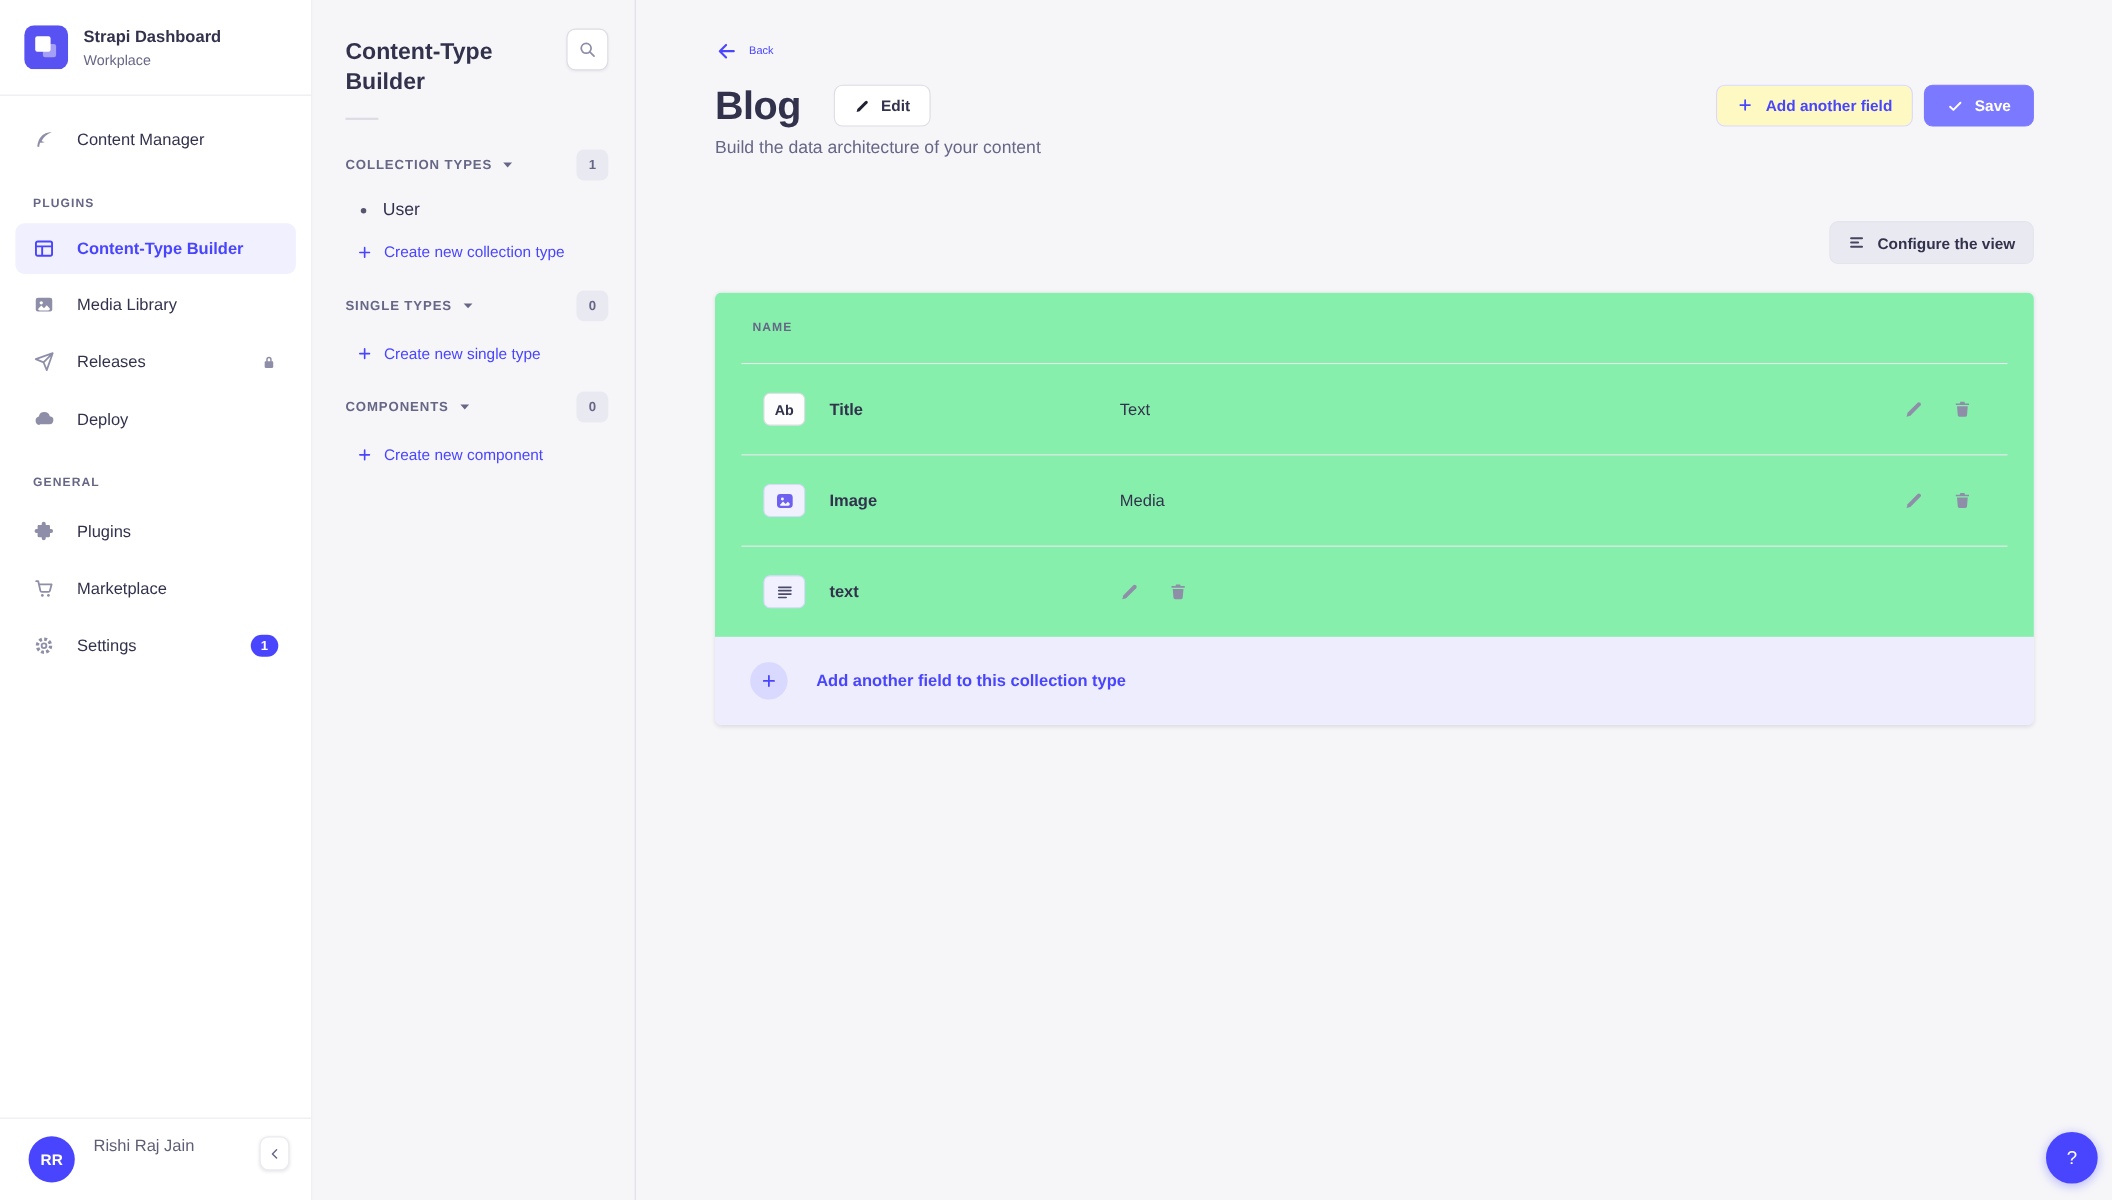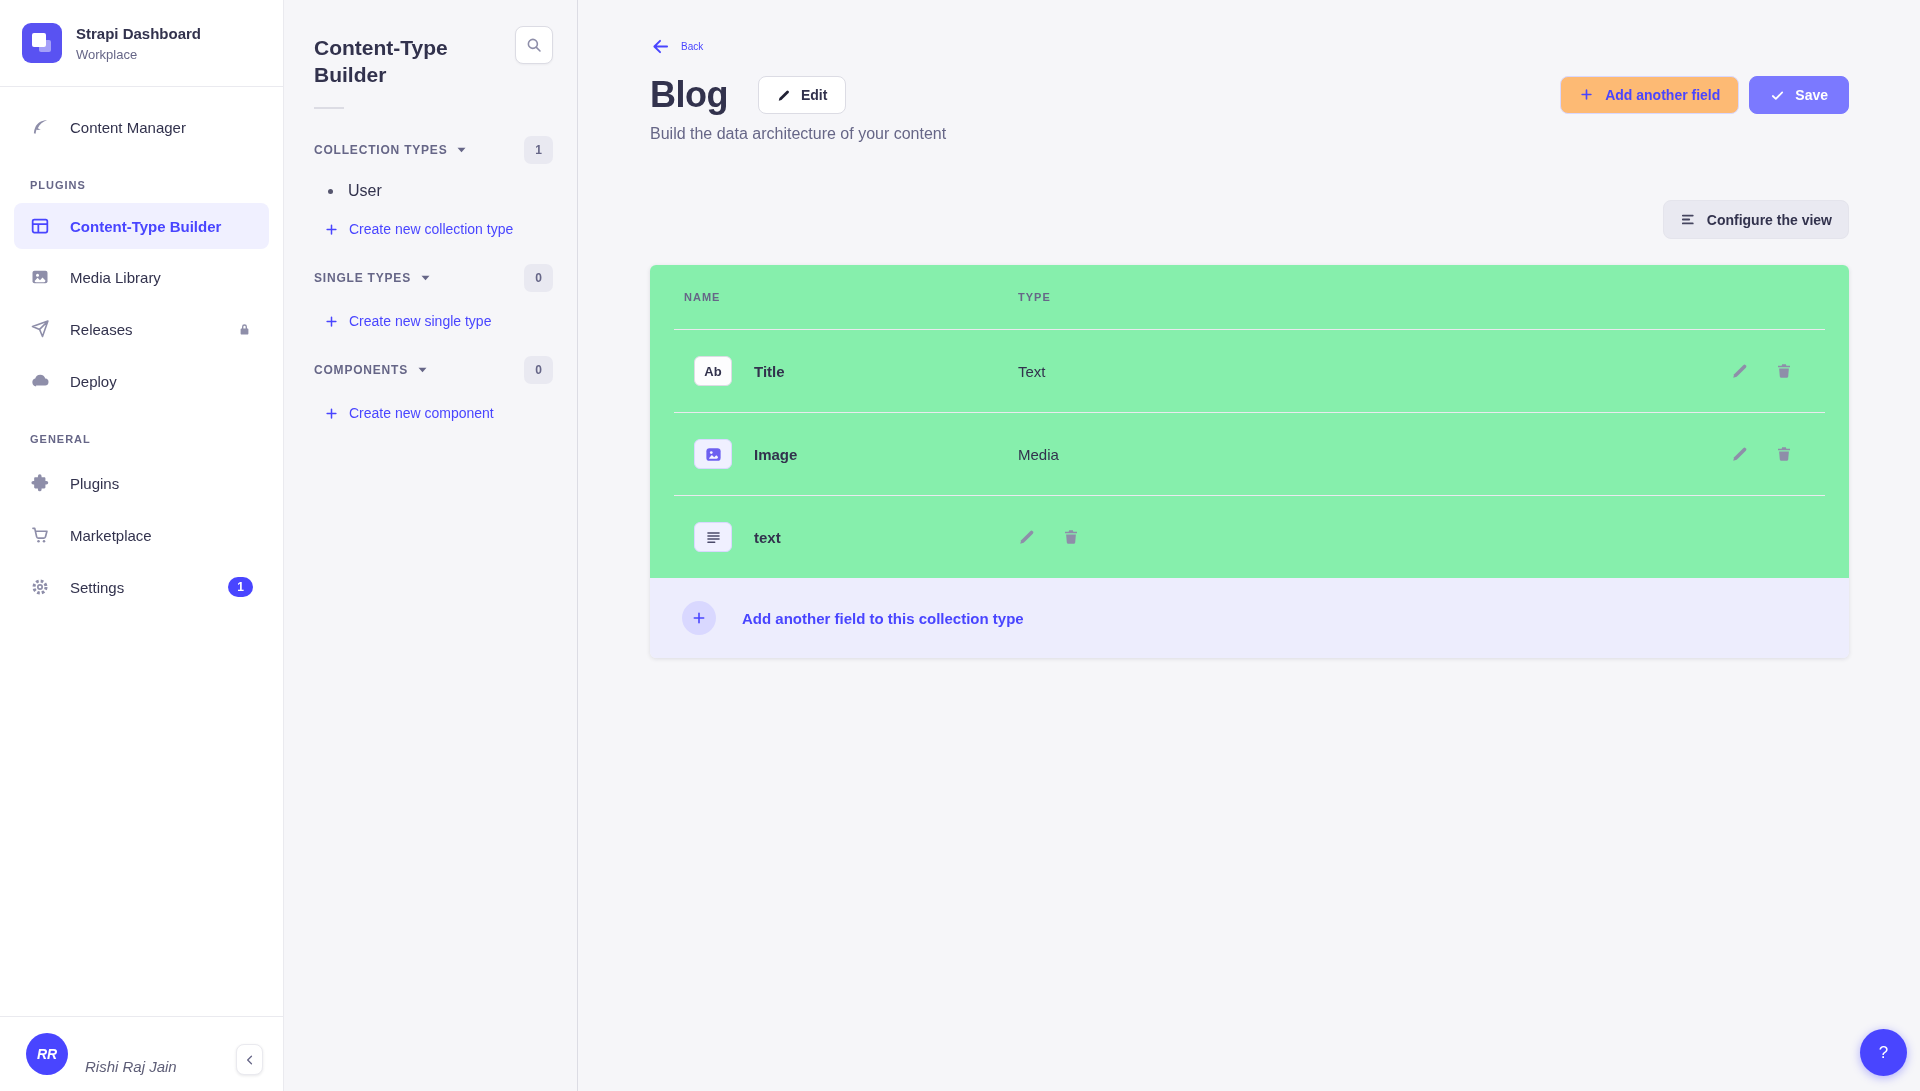--- a/index.html
+++ b/index.html
@@ -20,21 +20,21 @@
   nav { padding-top:14px; }
   .nav-item { display:flex; align-items:center; gap:20px; height:52px; padding:0 30px; font-size:15px; color:#32324D; cursor:pointer; }
   .nav-icon { width:20px; height:20px; flex:none; color:#8E8EA9; display:flex; }
   .nav-icon svg { width:100%; height:100%; }
   .nav-item.active { background:#F0F0FF; border-radius:8px; margin:2px 14px; padding:0 16px; height:46px; color:#4945FF; font-weight:bold; }
   .nav-item.active .nav-icon { color:#4945FF; }
   .section-label { font-size:11px; font-weight:bold; letter-spacing:1px; color:#666687; padding:0 30px; margin:26px 0 12px; }
   .lock-icon { margin-left:auto; width:17px; height:17px; color:#8E8EA9; display:flex; }
   .lock-icon svg { width:100%; height:100%; }
   .nav-badge { margin-left:auto; background:#4945FF; color:#fff; font-size:12px; font-weight:bold; min-width:25px; height:20px; padding:0 7px; border-radius:10px; display:flex; align-items:center; justify-content:center; }
-  .sidebar-footer { margin-top:auto; border-top:1px solid #EAEAEF; display:flex; align-items:flex-end; gap:17px; padding:16px 20px 16px 26px;font-style:italic; }
+  .sidebar-footer { margin-top:auto; border-top:1px solid #EAEAEF; display:flex; align-items:flex-start; gap:17px; padding:16px 20px 16px 26px; }
   .avatar { width:42px; height:42px; border-radius:50%; background:#4945FF; color:#fff; font-weight:bold; font-size:14px; display:flex; align-items:center; justify-content:center; flex:none; }
   .user-name { font-size:15px; color:#5E5E77; }
   .collapse-btn { margin-left:auto; width:27px; height:31px; background:#fff; border:1px solid #EAEAEF; border-radius:8px; box-shadow:0 1px 3px rgba(33,33,52,.1); display:flex; align-items:center; justify-content:center; color:#666687; cursor:pointer; }
 
   
   .panel { width:294px; min-width:294px; background:#F6F6F9; border-right:1px solid #DCDCE4; padding:26px 24px 0 30px; }
   .panel-head { display:flex; justify-content:space-between; align-items:flex-start; }
   .panel-title { font-size:21px; line-height:27px; font-weight:bold; margin:8px 0 0; max-width:155px; color:#32324D; }
   .search-btn { width:38px; height:38px; background:#fff; border:1px solid #DCDCE4; border-radius:8px; display:flex; align-items:center; justify-content:center; color:#8E8EA9; cursor:pointer; box-shadow:0 1px 2px rgba(33,33,52,.05); }
   .panel-divider { width:30px; height:2px; background:#DCDCE4; margin-top:19px; }
@@ -51,21 +51,21 @@
   
   .main { flex:1; padding:36px 71px 0 72px; position:relative; }
   .back-link { display:inline-flex; align-items:center; gap:10px; color:#4945FF; font-size:10px; cursor:pointer; }
   .back-link svg { width:21px; height:21px; }
   .title-row { display:flex; align-items:center; margin-top:13px; }
   .page-title { font-size:36px; font-weight:bold; margin:0; letter-spacing:-.5px; color:#32324D; }
   .btn { display:flex; align-items:center; gap:10px; border-radius:8px; font-size:14px; font-weight:bold; cursor:pointer; font-family:inherit; }
   .btn svg { width:15px; height:15px; }
   .edit-btn { margin-left:30px; background:#fff; border:1px solid #DCDCE4; color:#32324D; padding:10px 18px; }
   .header-actions { margin-left:auto; display:flex; gap:10px; }
-  .add-field-btn { background:#fdba74; border:1px solid #D9D8FF; color:#4945FF; padding:10px 18px; }
+  .add-field-btn { background:#fef9c3; border:1px solid #D9D8FF; color:#4945FF; padding:10px 18px; }
   .save-btn { background:#7B79FF; border:1px solid #7B79FF; color:#fff; padding:10px 20px; }
   .page-subtitle { margin-top:9px; font-size:16px; color:#666687; }
   .configure-row { display:flex; justify-content:flex-end; margin-top:57px; }
   .configure-btn { background:#E9E9F1; border:1px solid #E4E4EC; color:#32324D; padding:10px 16px; }
   .configure-btn svg { width:17px; height:17px; color:#45455F; }
 
   .table-wrap { margin-top:26px; border-radius:6px; overflow:hidden; box-shadow:0 1px 4px rgba(33,33,52,.12); }
   .table-card { background:#86efac; }
   .thead { display:flex; align-items:center; height:64px; padding:0 24px 0 34px; }
   .th { font-size:11px; font-weight:bold; letter-spacing:1px; color:#666687; }
@@ -342,21 +342,20 @@
             </svg>
         </span>
         <span>Configure the view</span>
       </button>
     </div>
 
     <div class="table-wrap">
       <div class="table-card">
         <div class="thead">
           <span class="th th-name">NAME</span>
-          <span class="th th-type">TYPE</span>
         </div>
         <div class="divider"></div>
 
         <div class="trow">
           <span class="field-icon ab">Ab</span>
           <span class="row-name">Title</span>
           <span class="row-type">Text</span>
           <span class="row-actions">
             <button class="action-btn"><span><svg viewBox="0 0 24 24">
                     <path d="M3 21l1.2-4.6L16.4 4.2a2.3 2.3 0 0 1 3.2 0l.2.2a2.3 2.3 0 0 1 0 3.2L7.6 19.8 3 21z" fill="currentColor"></path>

